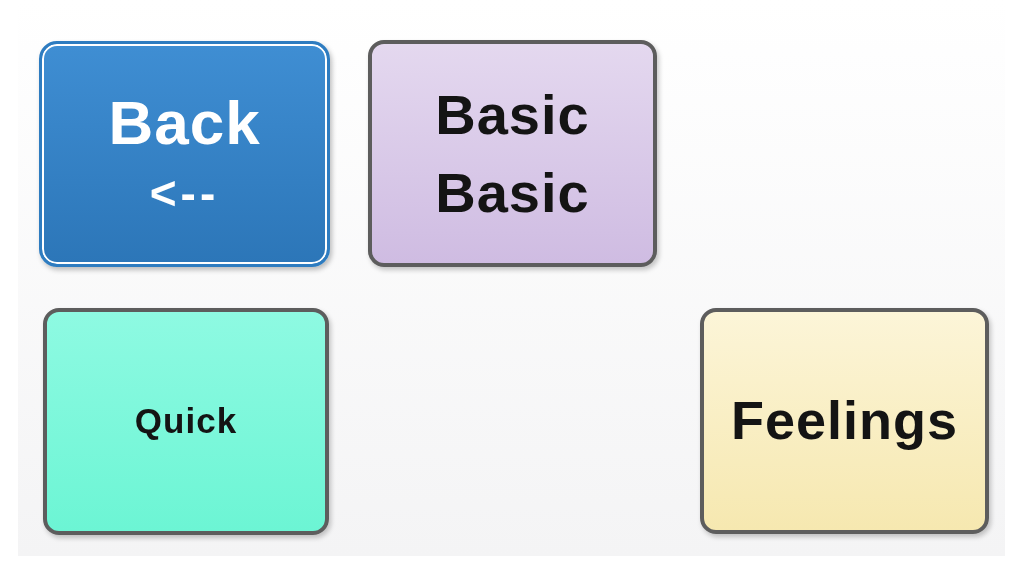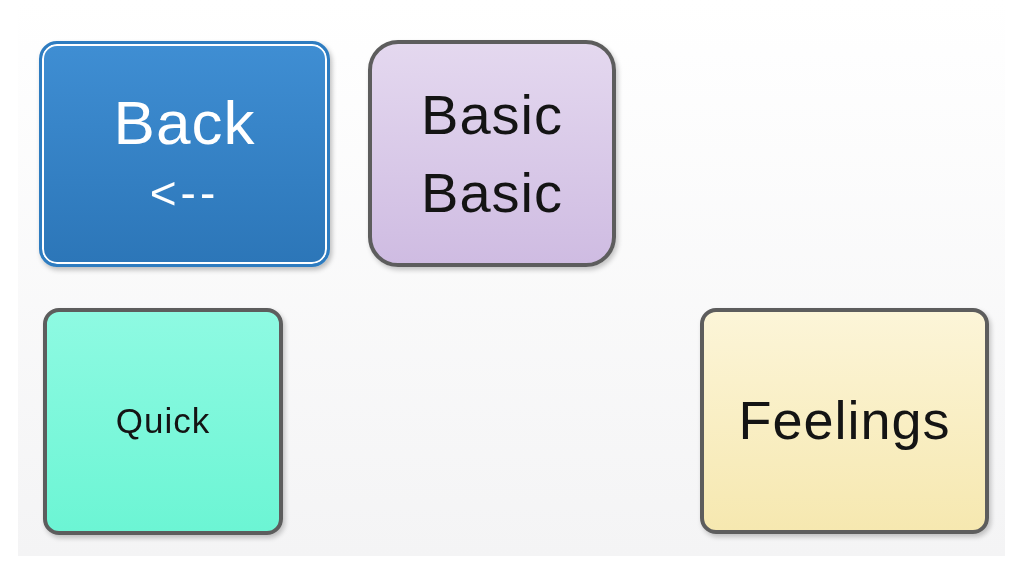--- a/index.html
+++ b/index.html
@@ -27,39 +27,40 @@
     border-style: solid;
     border-width: 4px;
     border-radius: 16px;
     box-sizing: border-box;
     box-shadow: 2px 3px 5px rgba(0,0,0,0.22);
     cursor: pointer;
     padding: 14px;
     text-align: center;
     letter-spacing: 1px;
     user-select: none;
+    font-weight: bold;
   }
   .line { display: block; }
 
   .tile-back {
     left: 21px; top: 41px; width: 291px; height: 226px;
     border-width: 3px;
     border-radius: 18px;
     box-shadow: 2px 3px 5px rgba(0,0,0,0.25), inset 0 0 0 2px #ffffff;
   }
   .tile-back .l1 { font-size: 62px; line-height: 1.0; }
   .tile-back .l2 { font-size: 46px; line-height: 1.0; margin-top: 16px; letter-spacing: 4px; }
 
   .tile-basic {
-    left: 350px; top: 40px; width: 248px; height: 227px; border-radius: 30px;
+    left: 350px; top: 40px; width: 289px; height: 227px;
   }
   .tile-basic .line { font-size: 56px; line-height: 1.38; }
 
   .tile-quick {
-    left: 25px; top: 308px; width: 240px; height: 227px;
+    left: 25px; top: 308px; width: 286px; height: 227px;
   }
   .tile-quick .line { font-size: 35px; line-height: 1.28; }
 
   .tile-feelings {
     left: 682px; top: 308px; width: 289px; height: 226px;
   }
   .tile-feelings .line { font-size: 54px; line-height: 1.1; }
 </style>
 </head>
 <body>

